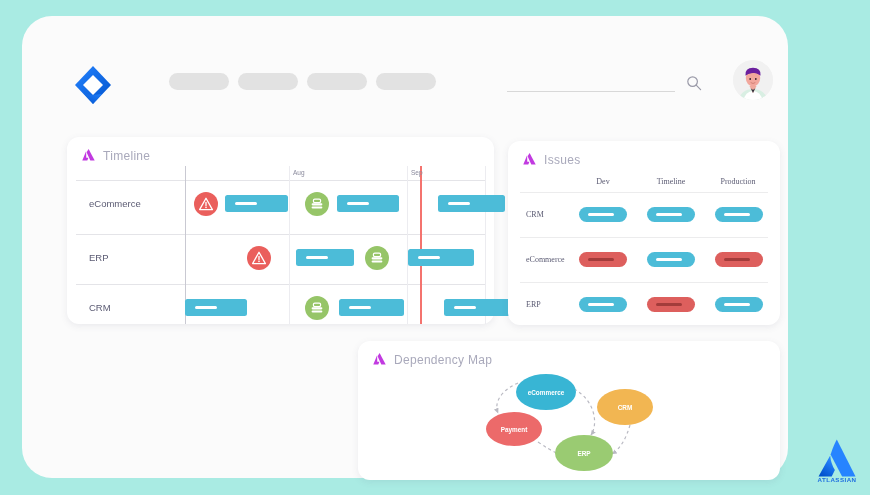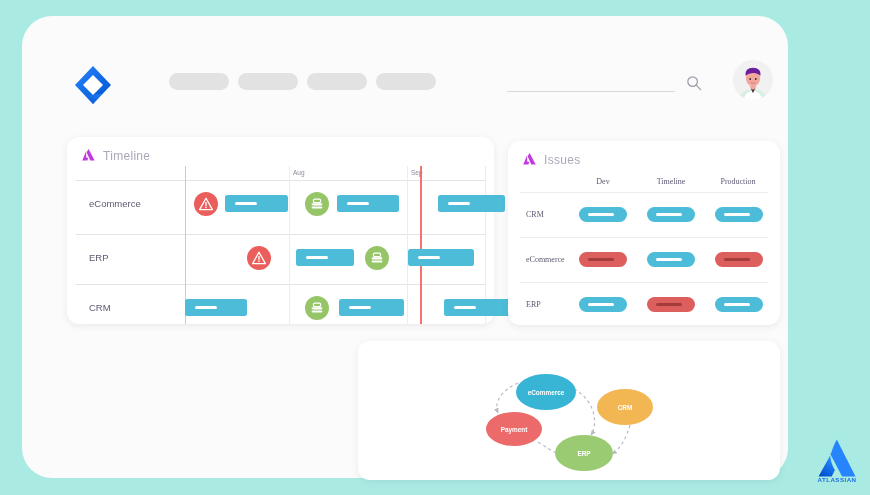--- a/index.html
+++ b/index.html
@@ -277,20 +277,29 @@
 
       <div class="mx-row-label" style="left:18px; top:123px">ERP</div>
       <div class="mx-pill ok" style="left:71px;  top:120px"></div>
       <div class="mx-pill fail" style="left:139px; top:120px"></div>
       <div class="mx-pill ok" style="left:207px; top:120px"></div>
     </div>
   </div>
 
 
   <div class="panel" id="panel-dependency">
+    <div class="panel-head">
+      <span class="brand-mark">
+        <svg viewBox="0 0 15 15" width="15" height="15">
+          <path d="M5.1 3.2 L1.3 12.4 h5.0 l1.1 -2.6 h-2.1 z" fill="#c13ae0"></path>
+          <path d="M7.6 1.0 L13.7 12.4 h-4.4 L5.6 4.2 z" fill="#c13ae0"></path>
+        </svg>
+      </span>
+      <span class="panel-title">Dependency Map</span>
+    </div>
 
     <svg id="dep-svg" viewBox="0 0 422 113">
       <defs>
         <marker id="arrow" viewBox="0 0 10 10" refX="8" refY="5" markerWidth="5" markerHeight="5" orient="auto-start-reverse">
           <path d="M0 1 L9 5 L0 9 z" fill="#b9b9c2"></path>
         </marker>
       </defs>
       <g fill="none" stroke="#b9b9c2" stroke-width="1.2" stroke-dasharray="3 3" marker-end="url(#arrow)">
         <path d="M160 16 C142 24 136 36 140 46"></path>
         <path d="M216 22 C238 34 240 58 233 68"></path>

